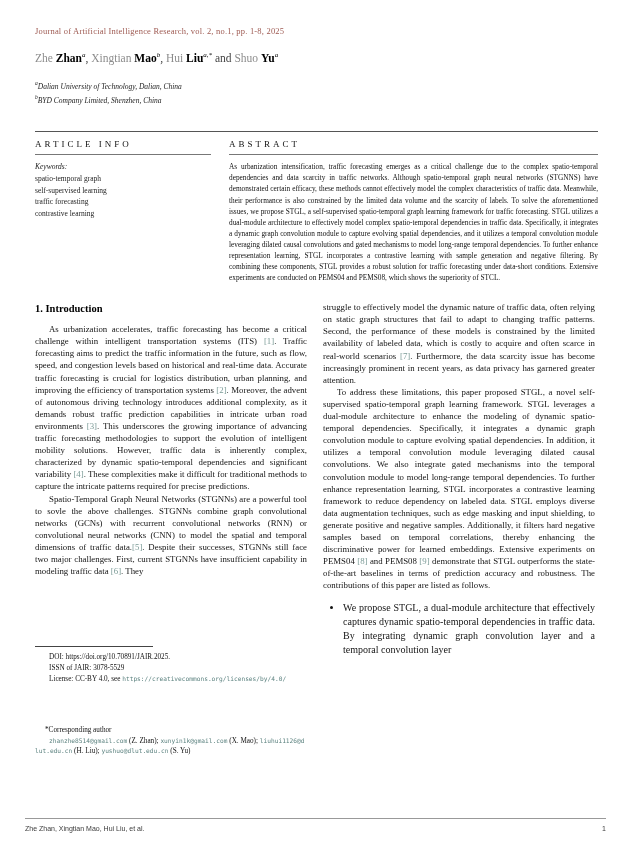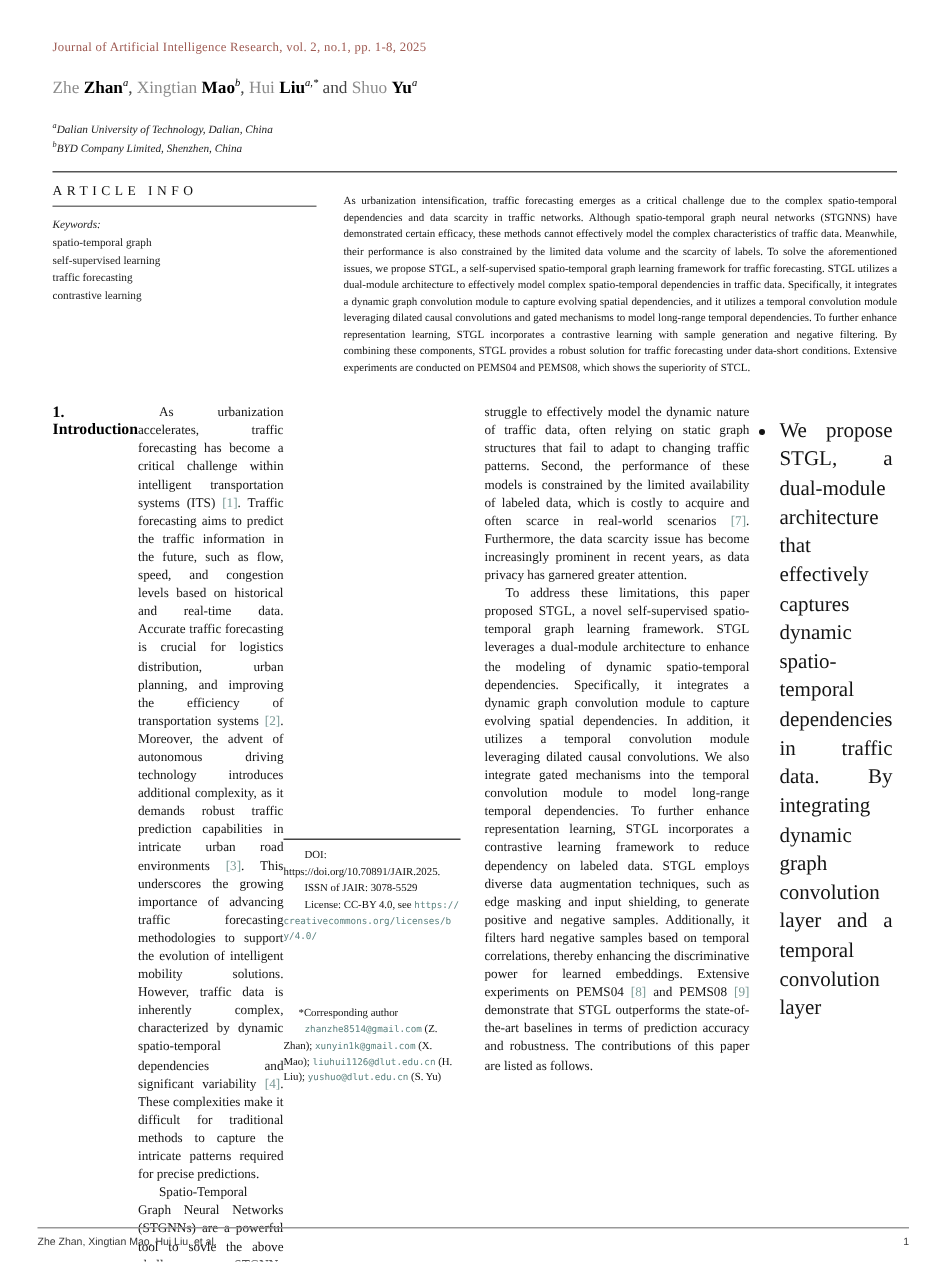--- a/index.html
+++ b/index.html
@@ -15,37 +15,37 @@
 
   .authors{margin-top:15px;font-size:11.5px;color:#000;}
   .author-first{color:var(--author_first,#8c8c8c);}
   .author-last{font-weight:bold;}
   .authors sup{font-size:7px;font-style:italic;}
   .author-sep{color:#444;}
 
   .affiliations{margin-top:15px;font-size:7.5px;font-style:italic;line-height:1.7;color:#222;}
   .affiliations sup{font-size:5.5px;font-style:italic;}
 
-  .info-abstract{margin-top:8px;border-top:1px solid #555;display:flex;gap:18px;padding-top:7px;}
+  .info-abstract{margin-top:24px;border-top:1px solid #555;display:flex;gap:18px;padding-top:7px;}
   .info-col{width:176px;flex:none;}
   .abs-col{flex:1;}
   .sec-heading{font-size:9px;letter-spacing:3px;color:#111;padding-bottom:5px;border-bottom:0.9px solid #777;font-weight:400;}
   .keywords{margin-top:6px;font-size:7.5px;line-height:1.55;}
   .keywords-label{font-style:italic;}
   .abs-text{margin-top:6px;font-size:7.3px;line-height:1.52;text-align:justify;color:#111;}
 
   .columns{display:flex;gap:16px;margin-top:18px;height:456px;}
-  .col{width:272px;flex:none;display:flex;flex-direction:row;}
+  .col{width:272px;flex:none;display:flex;flex-direction:column;}
   .intro-heading{font-size:10.5px;font-weight:bold;margin:2px 0 9px 0;color:#000;}
   .para{font-size:8.8px;line-height:1.375;text-align:justify;text-indent:14px;color:#141414;}
   .para.noindent{text-indent:0;}
   .cite{color:var(--citation,#7a9a96);}
 
   .bullets{margin:10px 0 0 4px;padding-left:16px;}
-  .bullets li{font-size:14px;line-height:1.375;text-align:justify;color:#141414;}
+  .bullets li{font-size:10px;line-height:1.375;text-align:justify;color:#141414;}
 
   .footnote{margin-top:auto;font-size:7.2px;line-height:1.5;color:#111;}
   .footnote-rule{width:118px;border-top:1px solid #444;margin-bottom:5px;}
   .fn-line{text-indent:14px;}
   .fn-line.corr{text-indent:10px;margin-top:40px;}
   .mono{font-family:"DejaVu Sans Mono", monospace;font-size:6.2px;word-break:break-all;}
   .link{color:var(--link,#5d8380);}
 
   .footer{position:absolute;left:25px;right:25px;bottom:9px;border-top:0.9px solid #999;
     padding-top:6px;display:flex;justify-content:space-between;
@@ -73,20 +73,21 @@
         <div class="keywords-label">Keywords:</div>
         <div id="kw-list">
             <div>spatio-temporal graph</div>
             <div>self-supervised learning</div>
             <div>traffic forecasting</div>
             <div>contrastive learning</div>
           </div>
       </div>
     </div>
     <div class="abs-col">
+      <div class="sec-heading">ABSTRACT</div>
       <div class="abs-text">As urbanization intensification, traffic forecasting emerges as a critical challenge due to the complex spatio-temporal dependencies and data scarcity in traffic networks. Although spatio-temporal graph neural networks (STGNNS) have demonstrated certain efficacy, these methods cannot effectively model the complex characteristics of traffic data. Meanwhile, their performance is also constrained by the limited data volume and the scarcity of labels. To solve the aforementioned issues, we propose STGL, a self-supervised spatio-temporal graph learning framework for traffic forecasting. STGL utilizes a dual-module architecture to effectively model complex spatio-temporal dependencies in traffic data. Specifically, it integrates a dynamic graph convolution module to capture evolving spatial dependencies, and it utilizes a temporal convolution module leveraging dilated causal convolutions and gated mechanisms to model long-range temporal dependencies. To further enhance representation learning, STGL incorporates a contrastive learning with sample generation and negative filtering. By combining these components, STGL provides a robust solution for traffic forecasting under data-short conditions. Extensive experiments are conducted on PEMS04 and PEMS08, which shows the superiority of STCL.</div>
     </div>
   </div>
 
   <div class="columns">
     <div class="col">
       <div class="intro-heading">1.  Introduction</div>
       <div id="left-paras">
           <div class="para">As urbanization accelerates, traffic forecasting has become a critical challenge within intelligent transportation systems (ITS) <span class="cite">[1]</span>. Traffic forecasting aims to predict the traffic information in the future, such as flow, speed, and congestion levels based on historical and real-time data. Accurate traffic forecasting is crucial for logistics distribution, urban planning, and improving the efficiency of transportation systems <span class="cite">[2]</span>. Moreover, the advent of autonomous driving technology introduces additional complexity, as it demands robust traffic prediction capabilities in intricate urban road environments <span class="cite">[3]</span>. This underscores the growing importance of advancing traffic forecasting methodologies to support the evolution of intelligent mobility solutions. However, traffic data is inherently complex, characterized by dynamic spatio-temporal dependencies and significant variability <span class="cite">[4]</span>. These complexities make it difficult for traditional methods to capture the intricate patterns required for precise predictions.</div>
           <div class="para">Spatio-Temporal Graph Neural Networks (STGNNs) are a powerful tool to sovle the above challenges. STGNNs combine graph convolutional networks (GCNs) with recurrent convolutional networks (RNN) or convolutional neural networks (CNN) to model the spatial and temporal dimensions of traffic data.<span class="cite">[5]</span>. Despite their successes, STGNNs still face two major challenges. First, current STGNNs have insufficient capability in modeling traffic data <span class="cite">[6]</span>. They</div>

